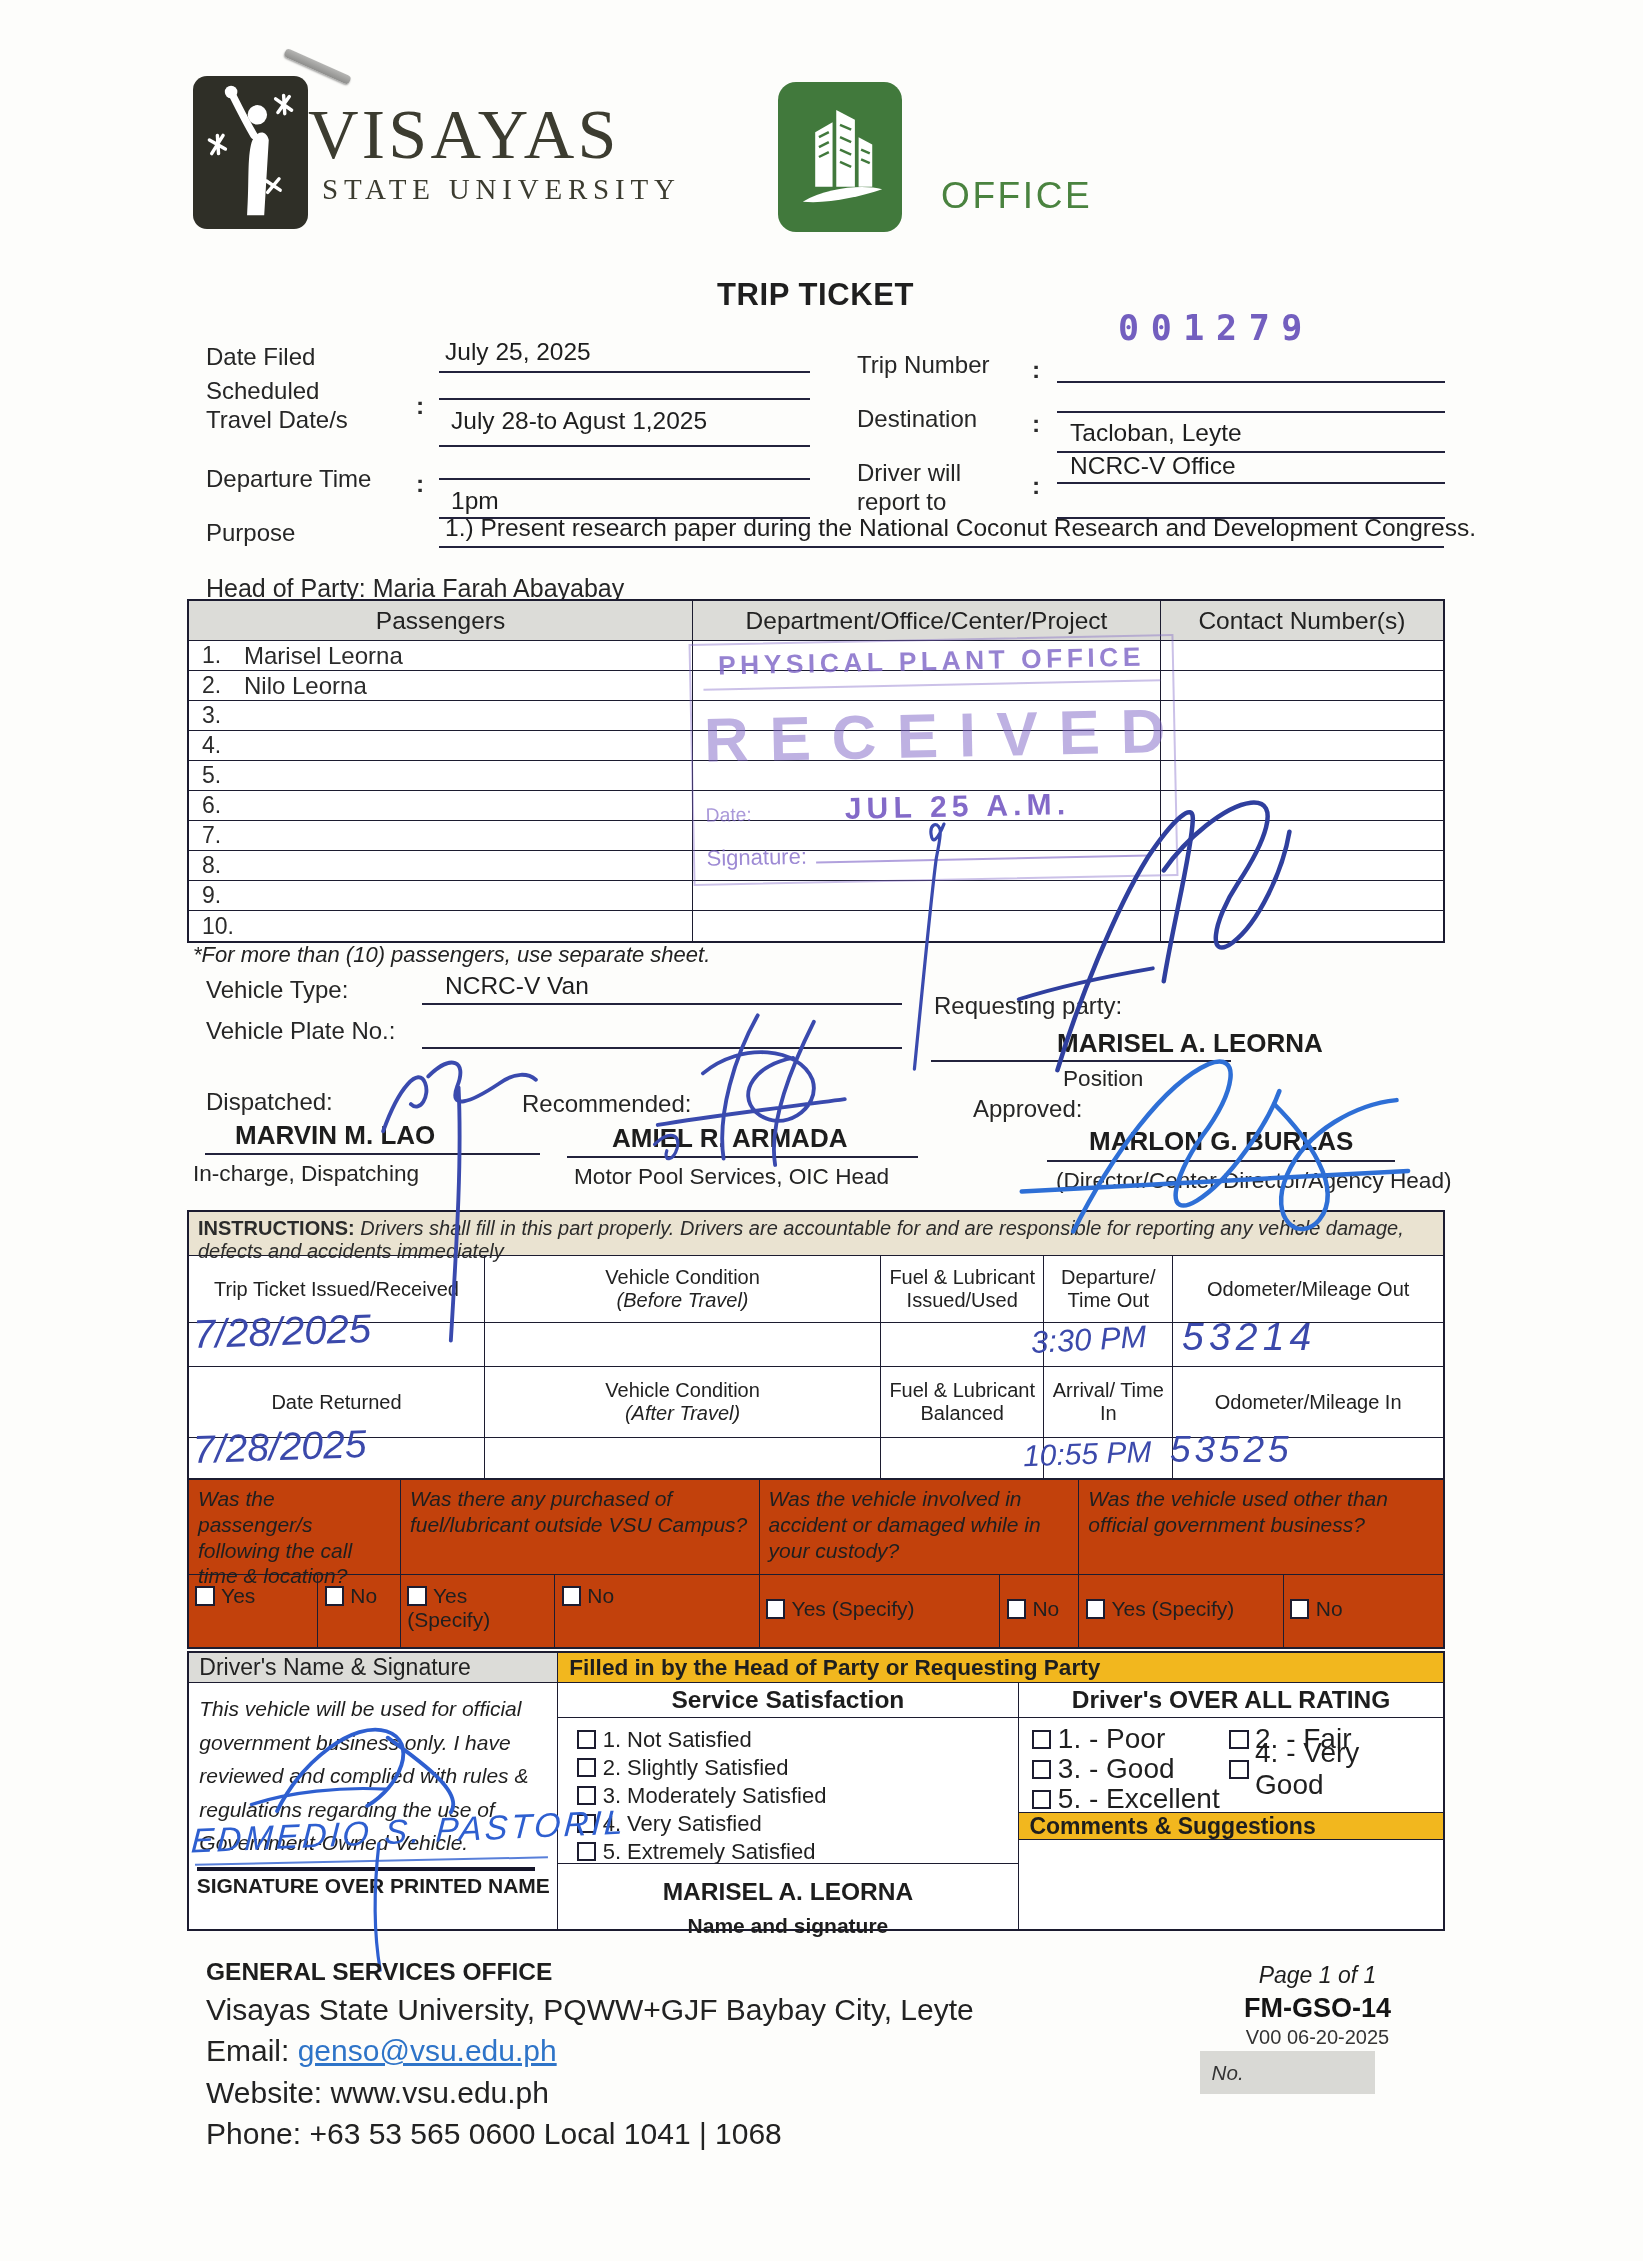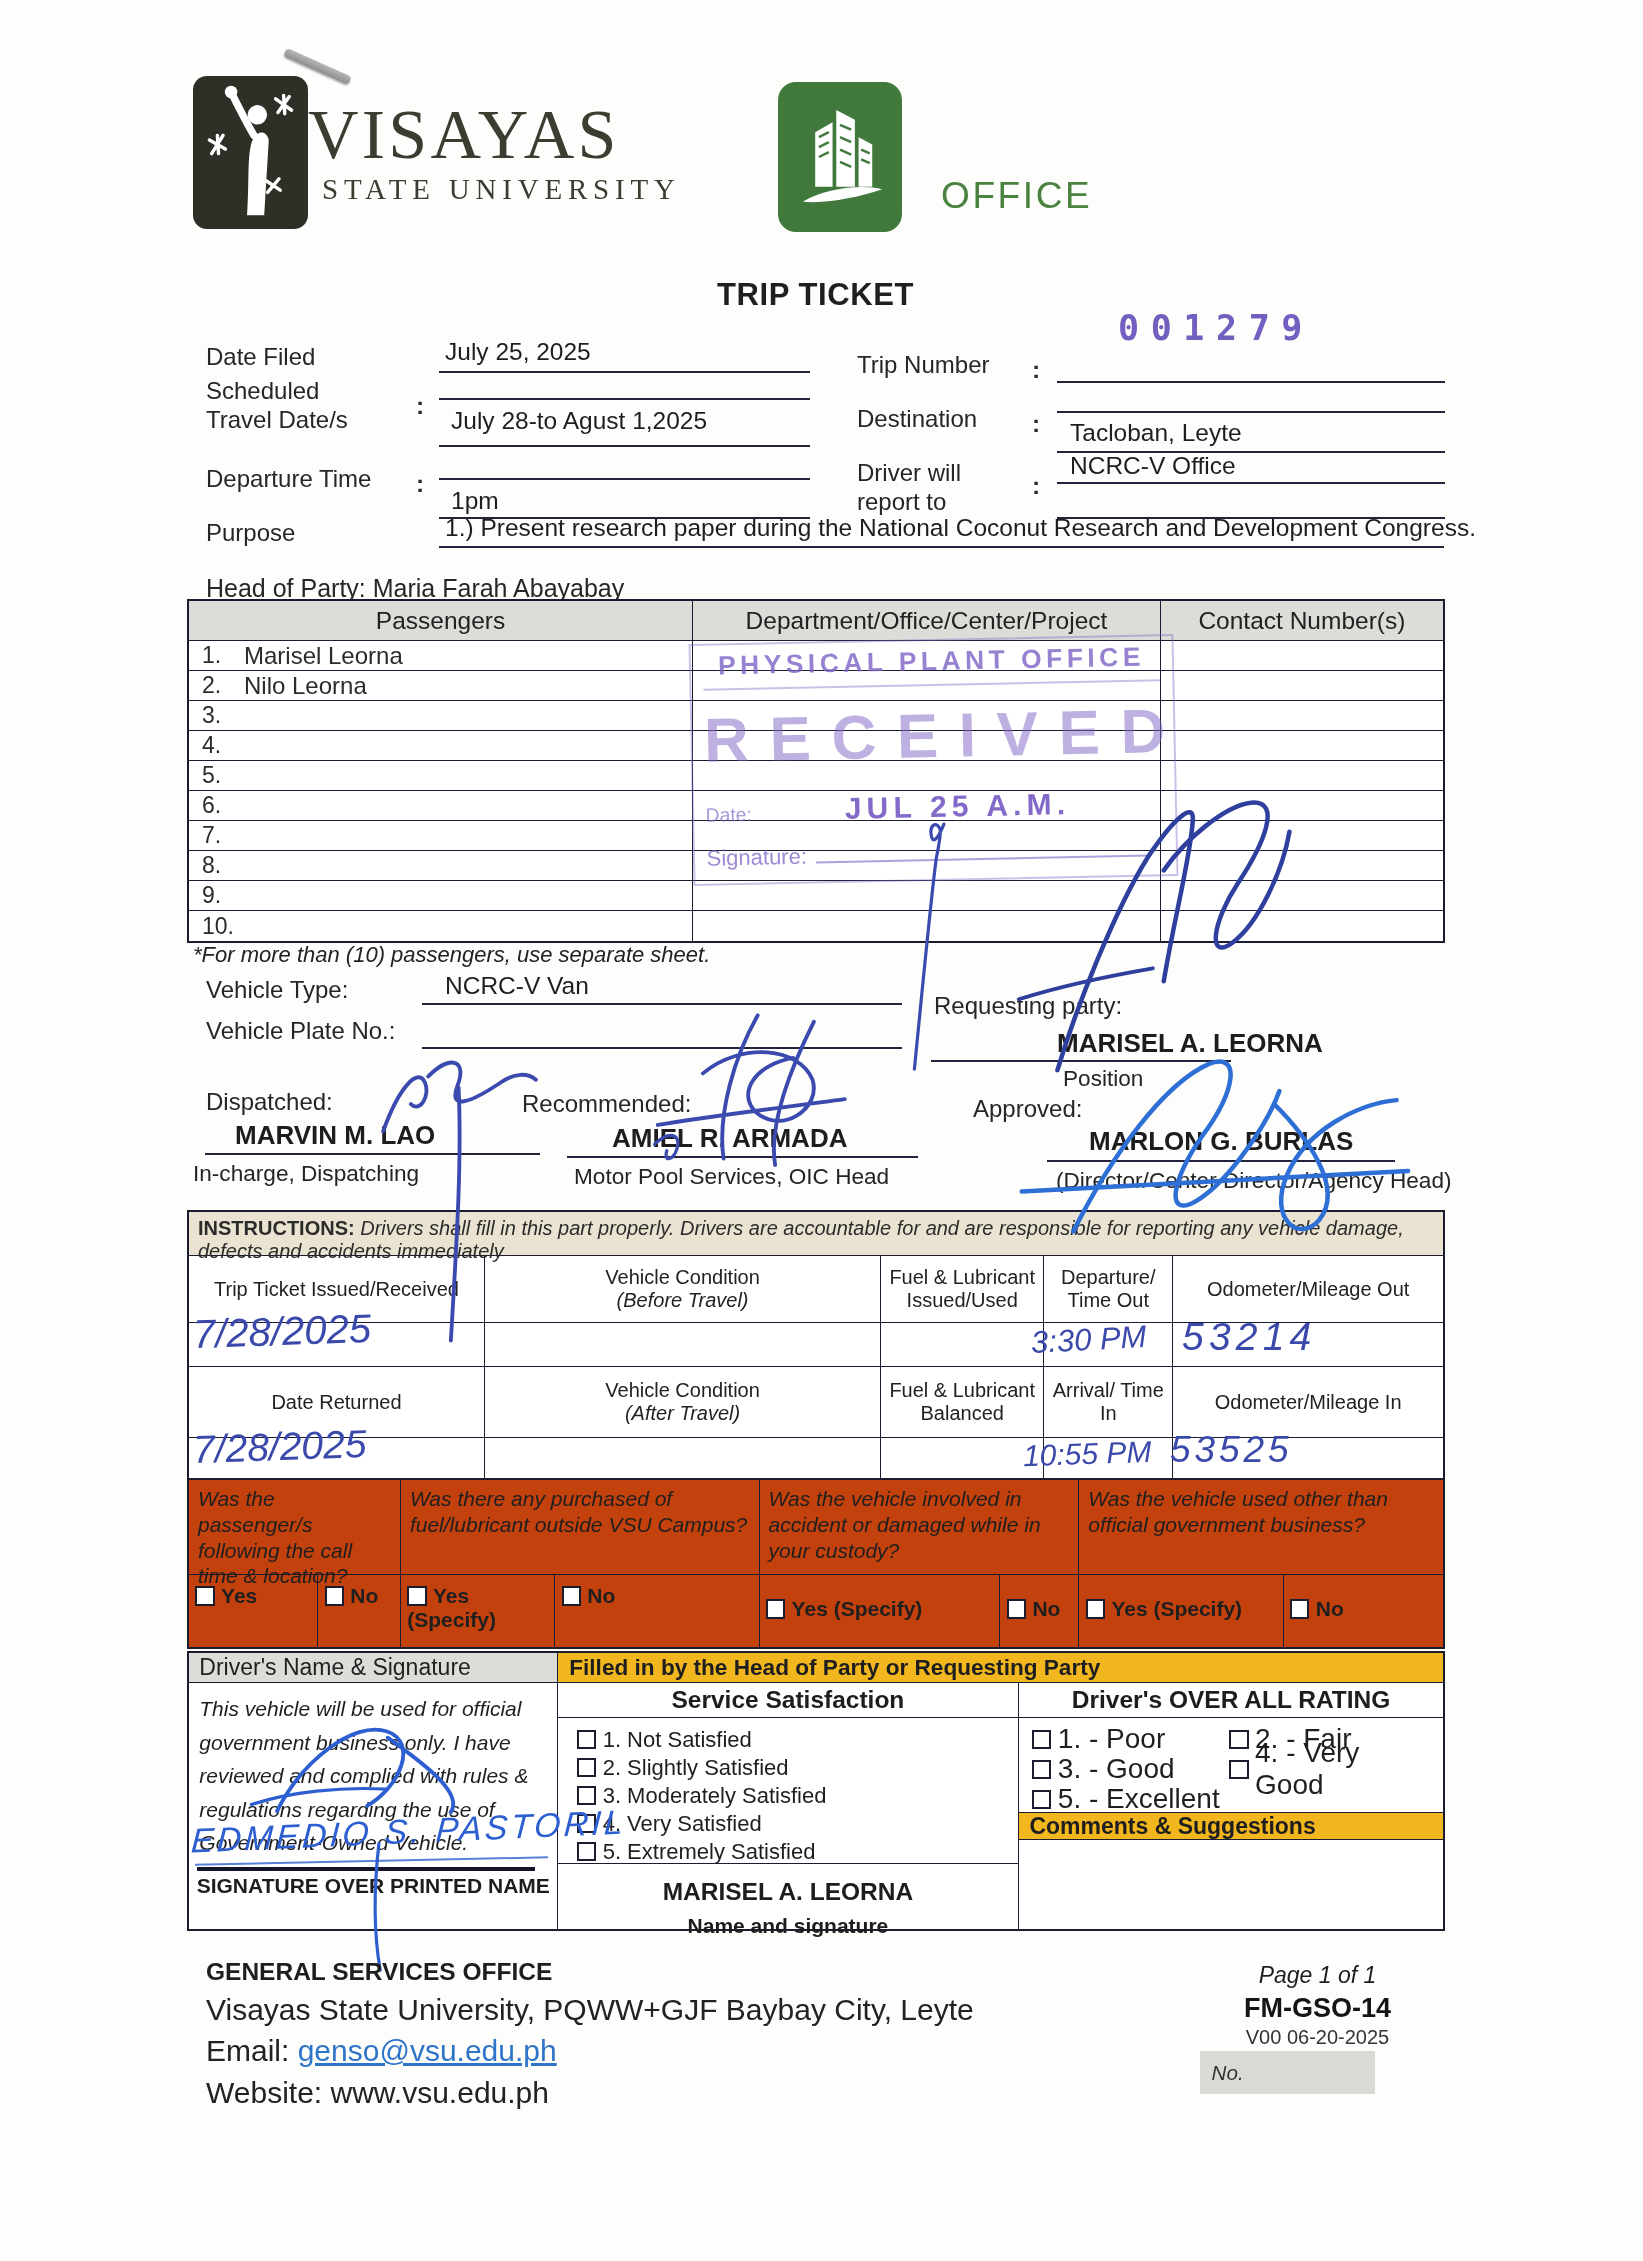--- a/index.html
+++ b/index.html
@@ -72,21 +72,21 @@
   .icell:last-child{border-right:none;}
   .iw1{width:23.6%;}.iw2{width:31.6%;}.iw3{width:13%;}.iw4{width:10.3%;}.iw5{width:21.5%;}
   .hand{font-family:"Liberation Sans",sans-serif;font-style:italic;color:var(--pen);white-space:nowrap;}
   
   .qtable{left:187px;top:1478px;width:1258px;border:2.6px solid var(--ink);background:#c2410c;}
   .qrow{display:flex;}
   .qhead{height:95px;border-bottom:1.9px solid var(--ink);}
   .qcell{border-right:1.9px solid var(--ink);padding:6.4px 9px;font-size:21px;font-style:italic;line-height:1.22;color:#1f1f1f;}
   .qcell:last-child{border-right:none;}
   .qw1{width:16.9%;}.qw2{width:28.6%;}.qw3{width:25.5%;}.qw4{width:29%;}
-  .orow{height:72px;font-weight:bold;}
+  .orow{height:72px;}
   .ocell{border-right:1.9px solid var(--ink);padding:9px 6.4px;font-size:21px;color:#1f1f1f;}
   .ocell:last-child{border-right:none;}
   .ow1{width:10.3%;}.ow2{width:6.6%;}.ow3{width:12.3%;}.ow4{width:16.3%;}.ow5{width:19.2%;}.ow6{width:6.3%;}.ow7{width:16.3%;}.ow8{width:12.7%;}
   .cb{display:inline-block;width:19.3px;height:19.3px;border:2.6px solid var(--ink);background:#fff;vertical-align:-2.6px;margin-right:6.4px;flex:none;}
   
   .btable{left:187px;top:1651px;width:1258px;border:2.6px solid var(--ink);background:#fff;}
   .bhrow{display:flex;height:30px;}
   .bh1{width:29.4%;background:var(--grayhead);border-right:1.9px solid var(--ink);border-bottom:1.9px solid var(--ink);display:flex;align-items:center;padding-left:10.3px;font-size:23px;color:#222;}
   .bh2{width:70.6%;background:var(--yellow);border-bottom:1.9px solid var(--ink);display:flex;align-items:center;padding-left:11.6px;font-size:22.6px;font-weight:bold;color:#1e1e1e;}
   .bbody{display:flex;height:246px;}
@@ -504,20 +504,21 @@
   </svg>
   <svg class="sig" style="left:361px;top:1843px;" width="32" height="129" viewBox="0 0 50 200">
     <path d="M28 0 C20 70 20 140 30 198" stroke="#2e5fd0" stroke-width="5" fill="none" stroke-linecap="round"></path>
   </svg>
 
   <div class="abs f-office">GENERAL SERVICES OFFICE</div>
   <div class="abs f-left">
     <div class="f-line">Visayas State University, PQWW+GJF Baybay City, Leyte</div>
     <div class="f-line"><span>Email: </span><span class="f-link">genso@vsu.edu.ph</span></div>
     <div class="f-line"><span>Website: </span><span>www.vsu.edu.ph</span></div>
+    <div class="f-line"><span>Phone: </span><span>+63 53 565 0600 Local 1041 | 1068</span></div>
   </div>
   <div class="abs f-page">Page 1 of 1</div>
   <div class="abs f-code">FM-GSO-14</div>
   <div class="abs f-ver">V00 06-20-2025</div>
   <div class="abs f-nobox">No.</div>
 
 </div>
 
 
 </body></html>

